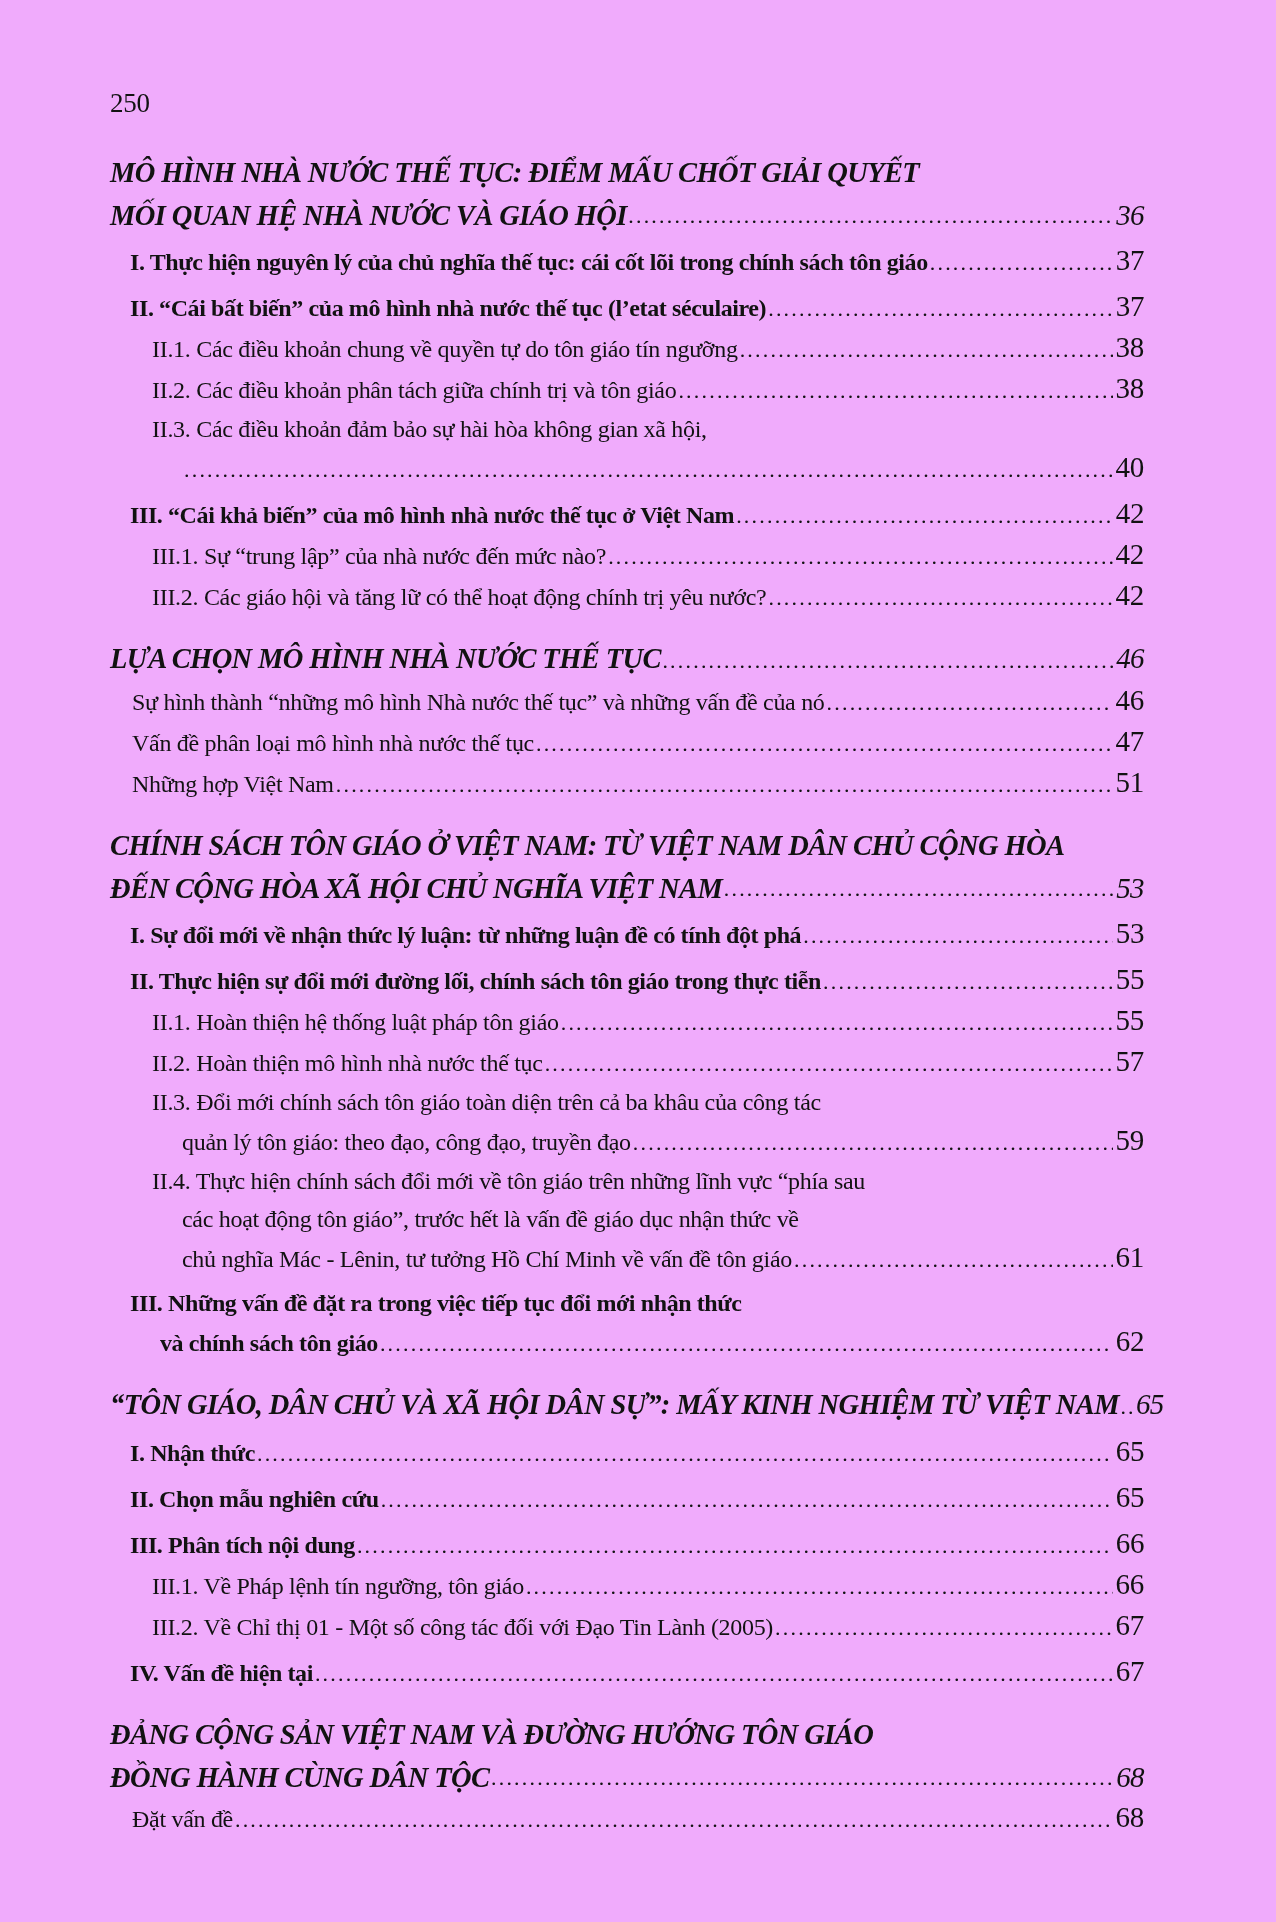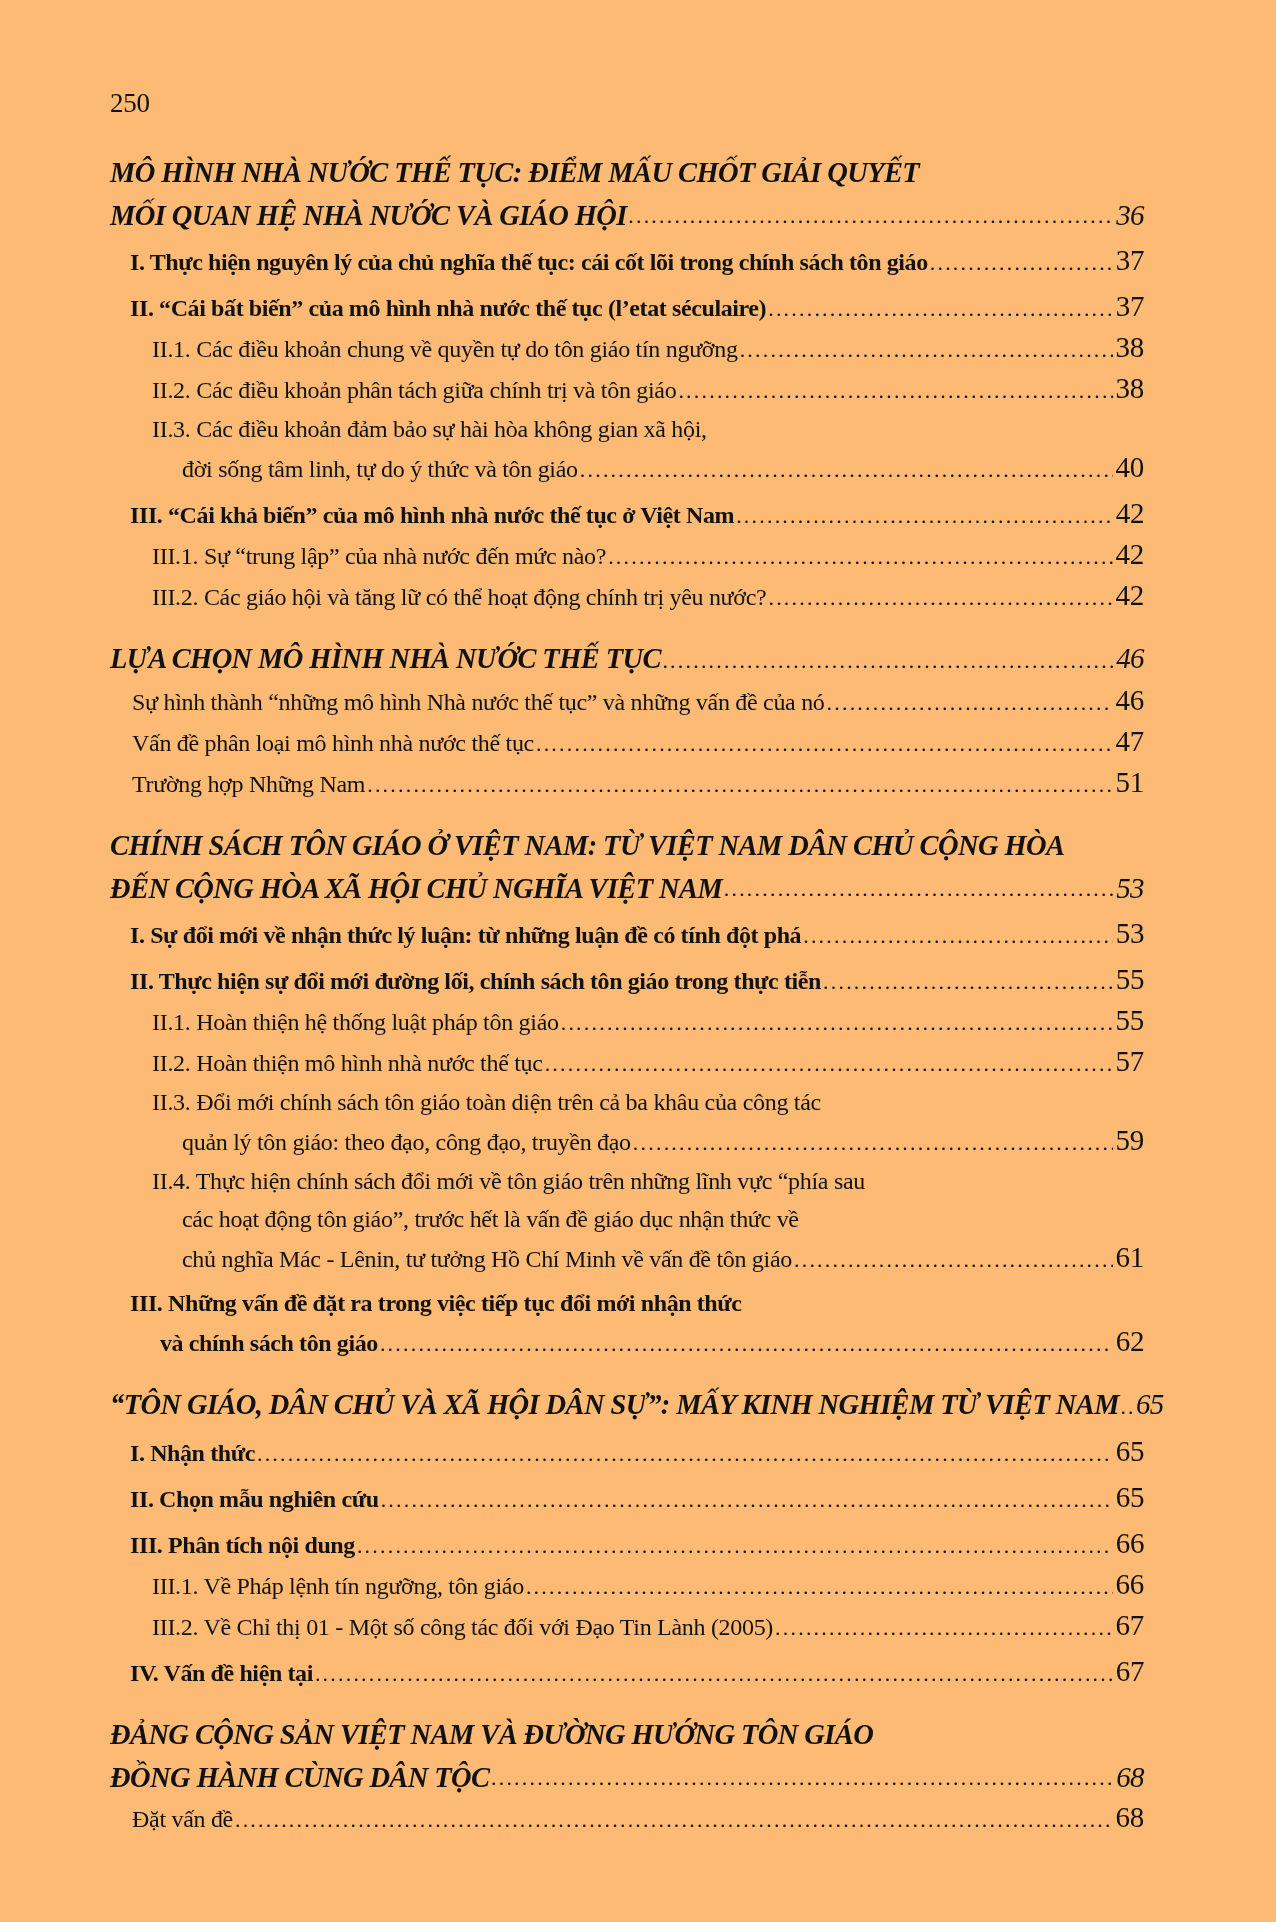--- a/index.html
+++ b/index.html
@@ -5,21 +5,21 @@
   html, body {
     margin: 0;
     padding: 0;
     background: #e8e8e8;
   }
   .page {
     position: relative;
     width: 1276px;
     height: 1922px;
     margin: 0 auto;
-    background: #fdba74;
+    background: #f0abfc;
     box-sizing: border-box;
     padding: 88px 132px 40px 110px;
     font-family: "Liberation Serif", "DejaVu Serif", serif;
     font-stretch: condensed;
     color: #121212;
     letter-spacing: -0.3px;
     overflow: hidden;
   }
   .page-number {
     font-size: 27px;
@@ -114,21 +114,20 @@
           <span class="text">II.2. Các điều khoản phân tách giữa chính trị và tôn giáo</span>
           <span class="dots"></span>
           <span class="pnum">38</span>
         </div>
       </div>
       <div class="entry subsection">
         <div class="line">
           <span class="text">II.3. Các điều khoản đảm bảo sự hài hòa không gian xã hội,</span>
         </div>
         <div class="line cont">
-          <span class="text">đời sống tâm linh, tự do ý thức và tôn giáo</span>
           <span class="dots"></span>
           <span class="pnum">40</span>
         </div>
       </div>
       <div class="entry section">
         <div class="line">
           <span class="text">III. “Cái khả biến” của mô hình nhà nước thế tục ở Việt Nam</span>
           <span class="dots"></span>
           <span class="pnum">42</span>
         </div>
@@ -163,21 +162,21 @@
       </div>
       <div class="entry plain">
         <div class="line">
           <span class="text">Vấn đề phân loại mô hình nhà nước thế tục</span>
           <span class="dots"></span>
           <span class="pnum">47</span>
         </div>
       </div>
       <div class="entry plain">
         <div class="line">
-          <span class="text">Trường hợp Những Nam</span>
+          <span class="text">Những hợp Việt Nam</span>
           <span class="dots"></span>
           <span class="pnum">51</span>
         </div>
       </div>
       <div class="entry chapter">
         <div class="line">
           <span class="text">CHÍNH SÁCH TÔN GIÁO Ở VIỆT NAM: TỪ VIỆT NAM DÂN CHỦ CỘNG HÒA</span>
         </div>
         <div class="line cont">
           <span class="text">ĐẾN CỘNG HÒA XÃ HỘI CHỦ NGHĨA VIỆT NAM</span>

